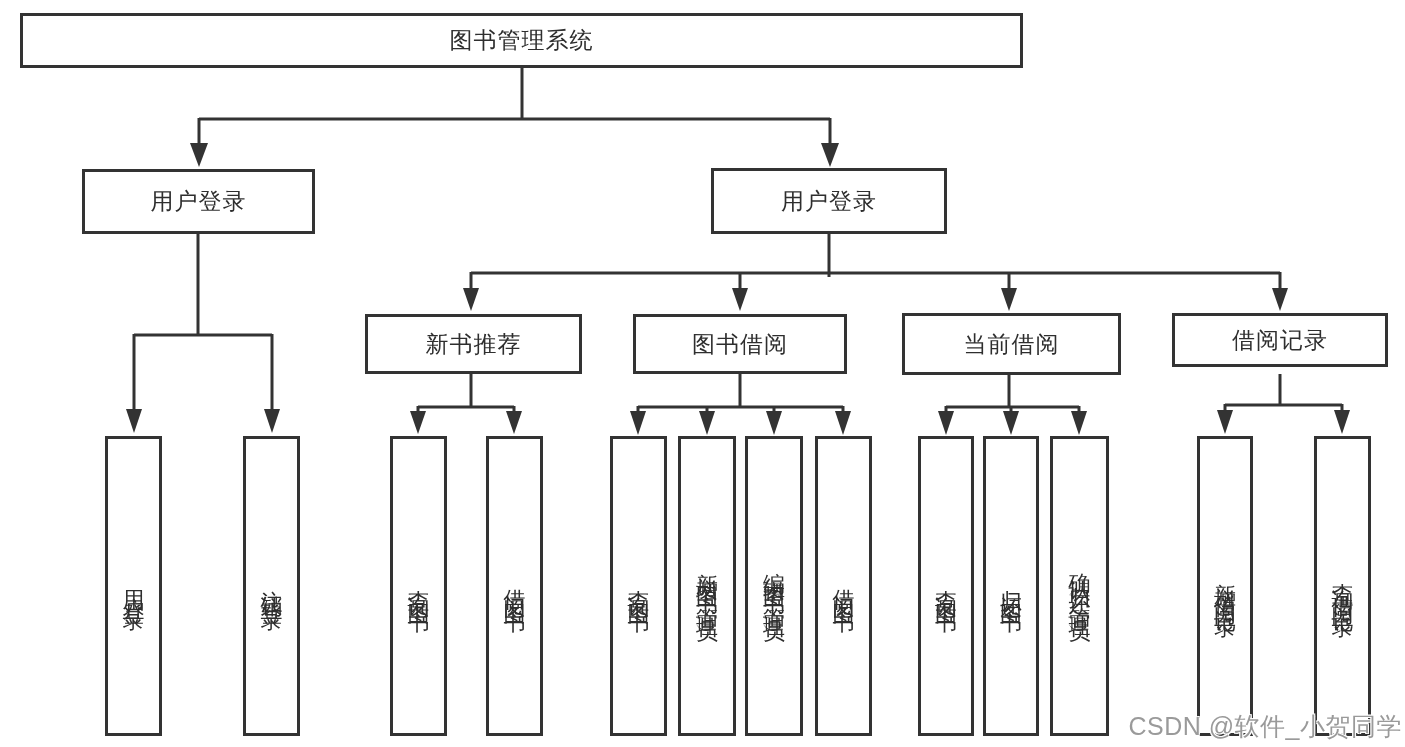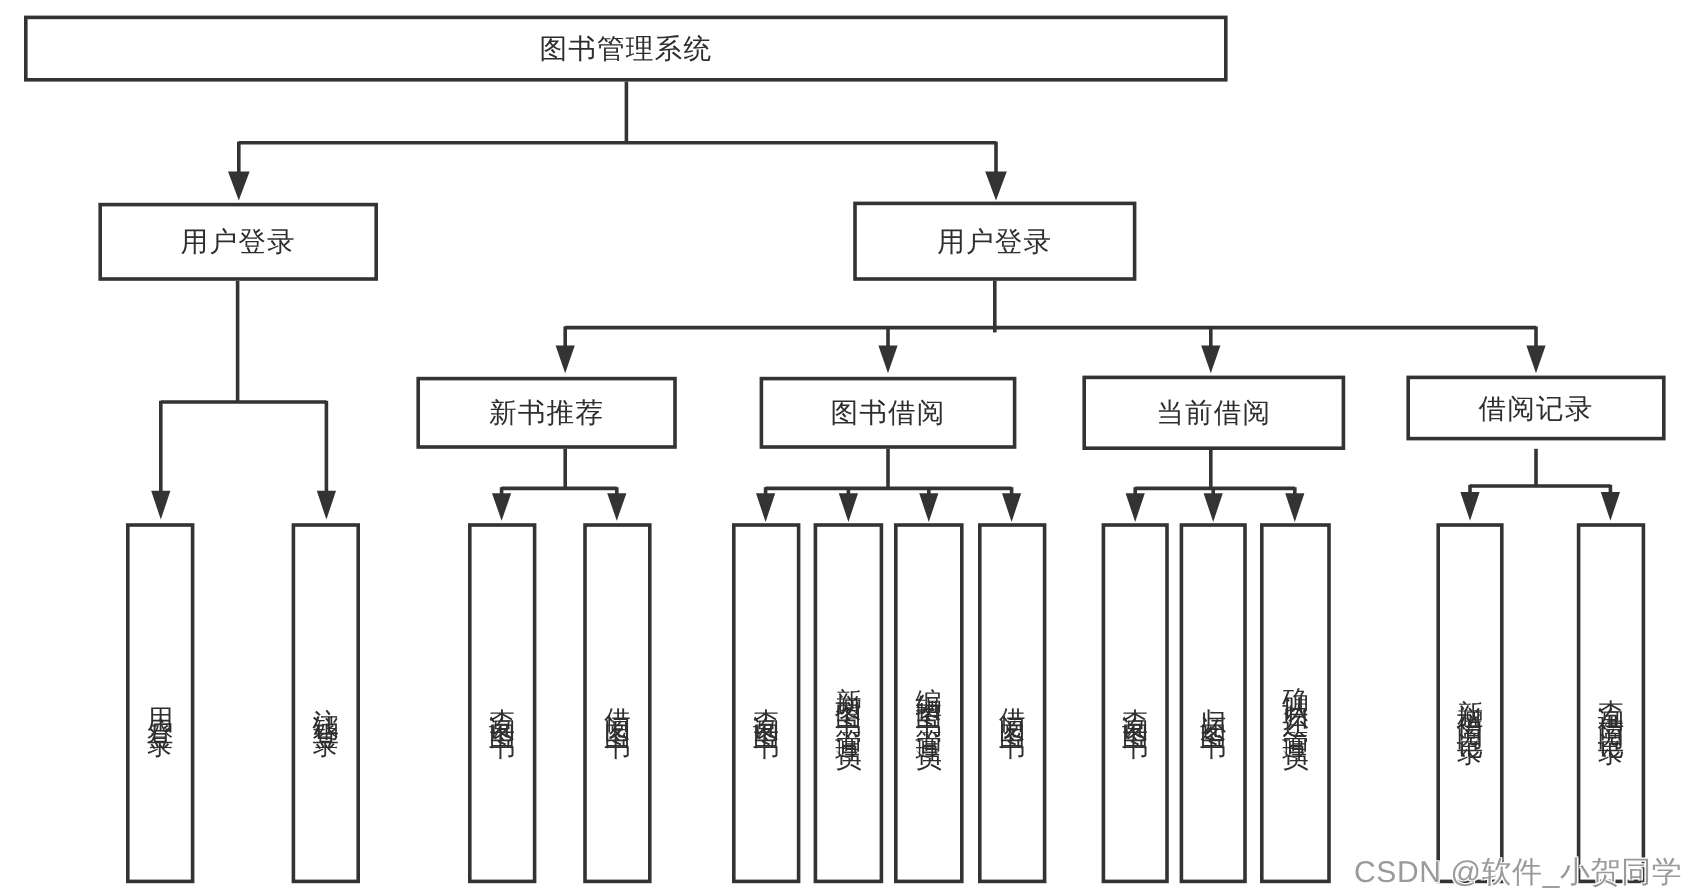--- a/index.html
+++ b/index.html
@@ -104,21 +104,21 @@
     <span class="lbl">图书管理系统</span>
   </div>
 
   <div class="box h" style="left:82px;top:169px;width:233px;height:65px">
     <span class="lbl">用户登录</span>
   </div>
   <div class="box h" style="left:711px;top:168px;width:236px;height:66px">
     <span class="lbl">用户登录</span>
   </div>
 
-  <div class="box h" style="left:347px;top:314px;width:217px;height:60px">
+  <div class="box h" style="left:365px;top:314px;width:217px;height:60px">
     <span class="lbl">新书推荐</span>
   </div>
   <div class="box h" style="left:633px;top:314px;width:214px;height:60px">
     <span class="lbl">图书借阅</span>
   </div>
   <div class="box h" style="left:902px;top:313px;width:219px;height:62px">
     <span class="lbl">当前借阅</span>
   </div>
   <div class="box h" style="left:1172px;top:313px;width:216px;height:54px">
     <span class="lbl">借阅记录</span>

